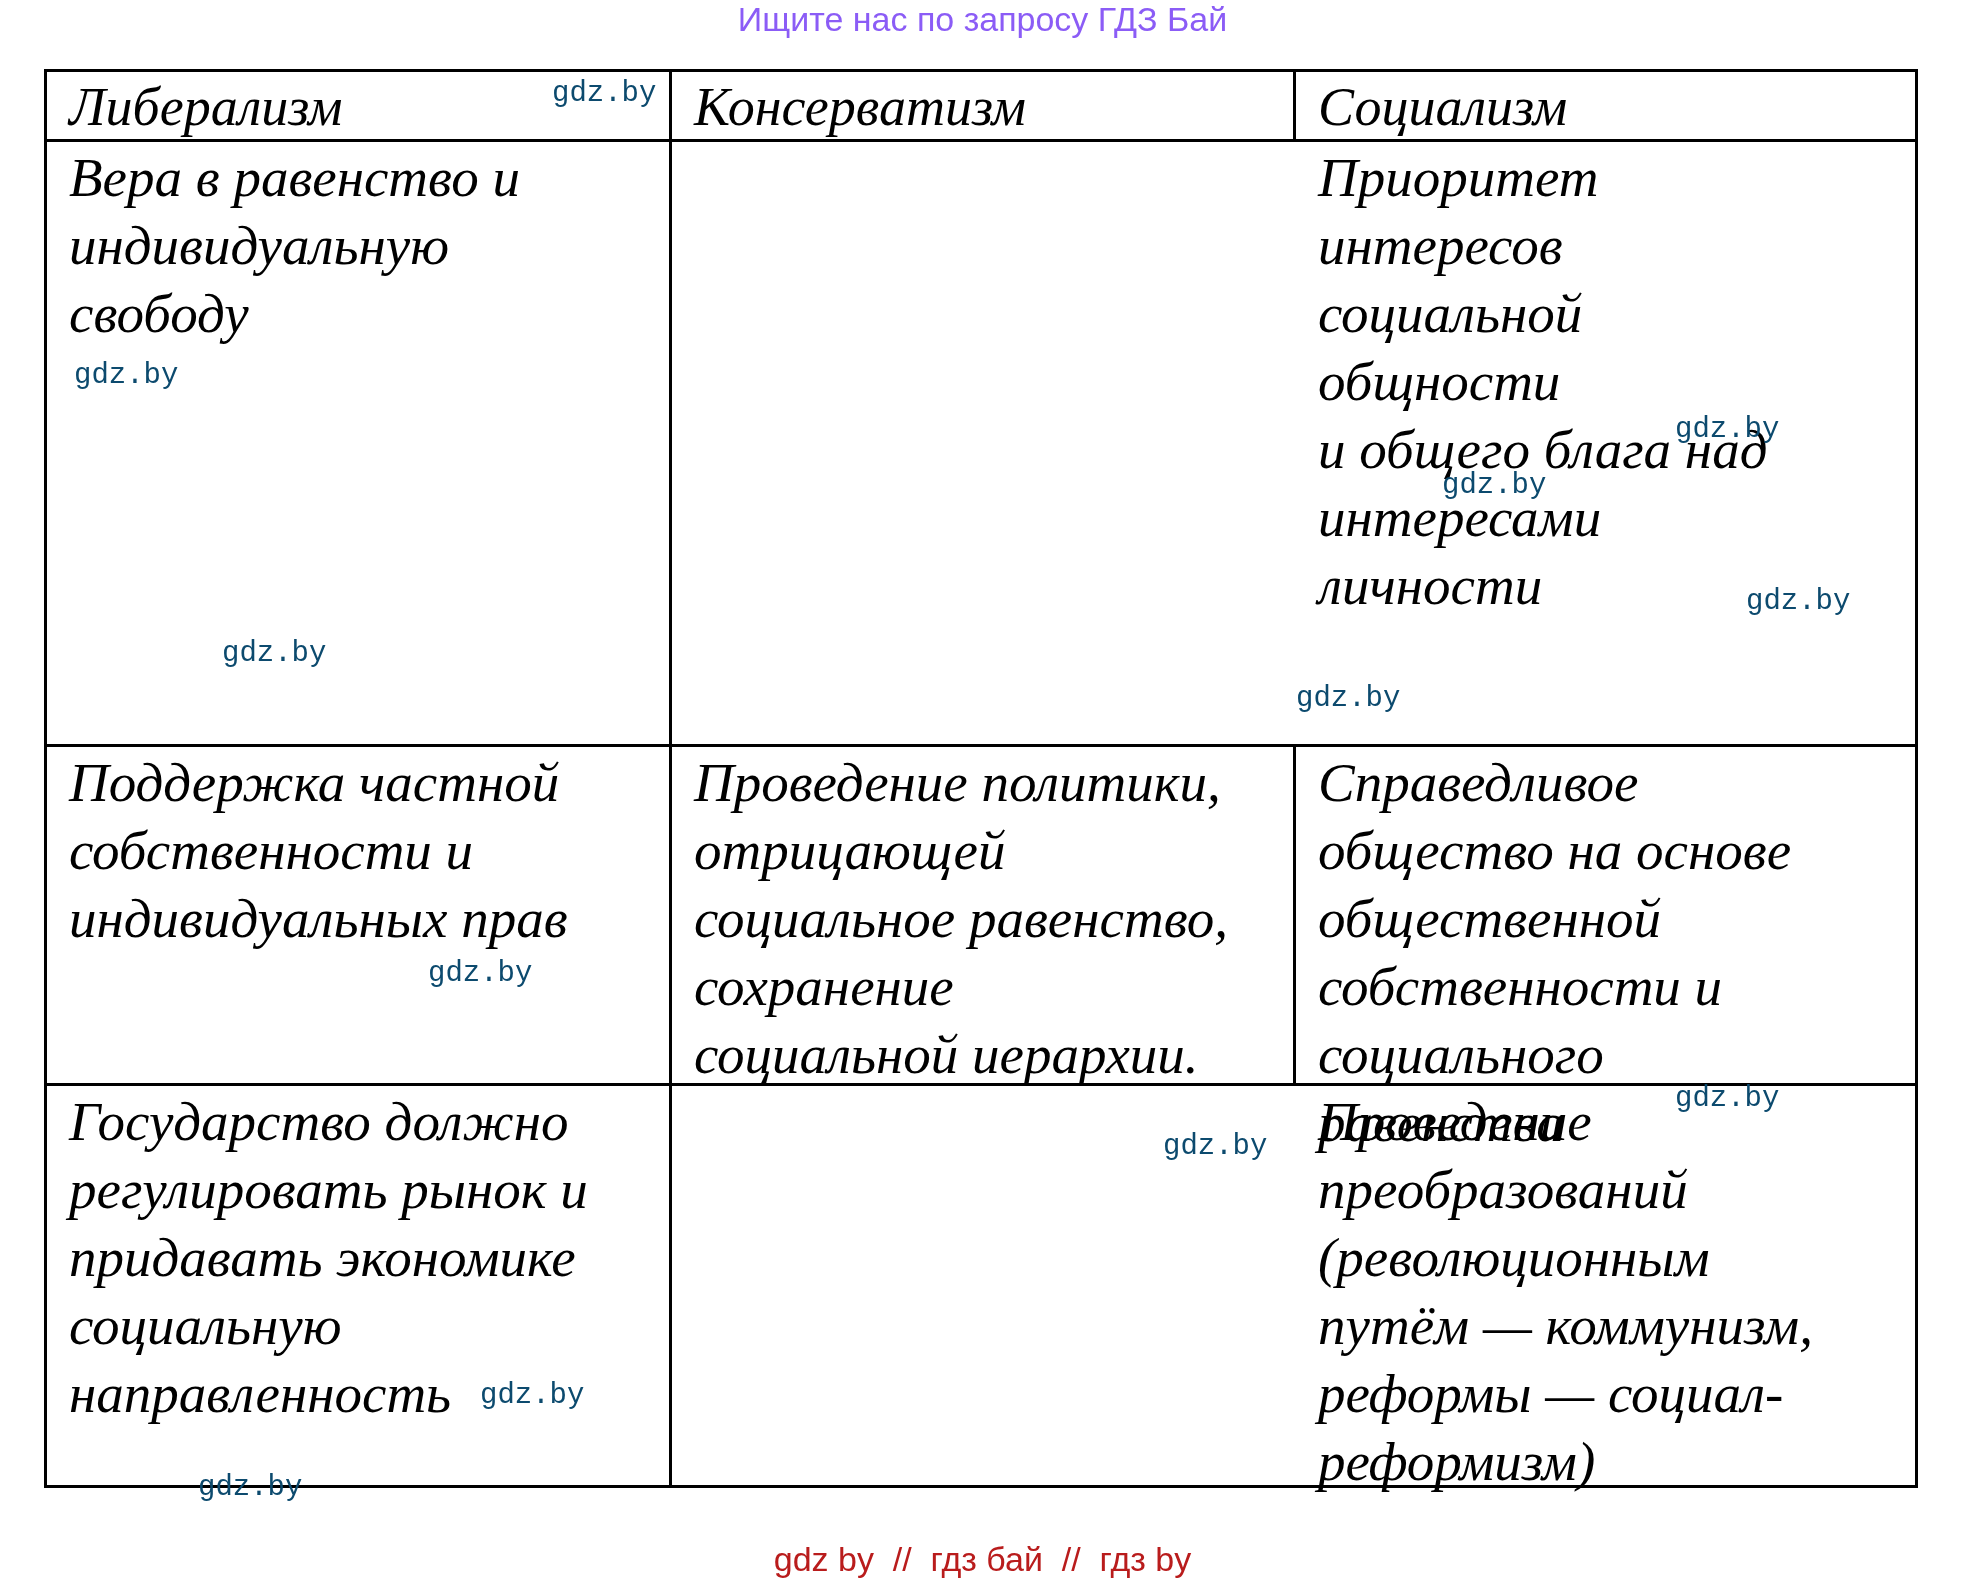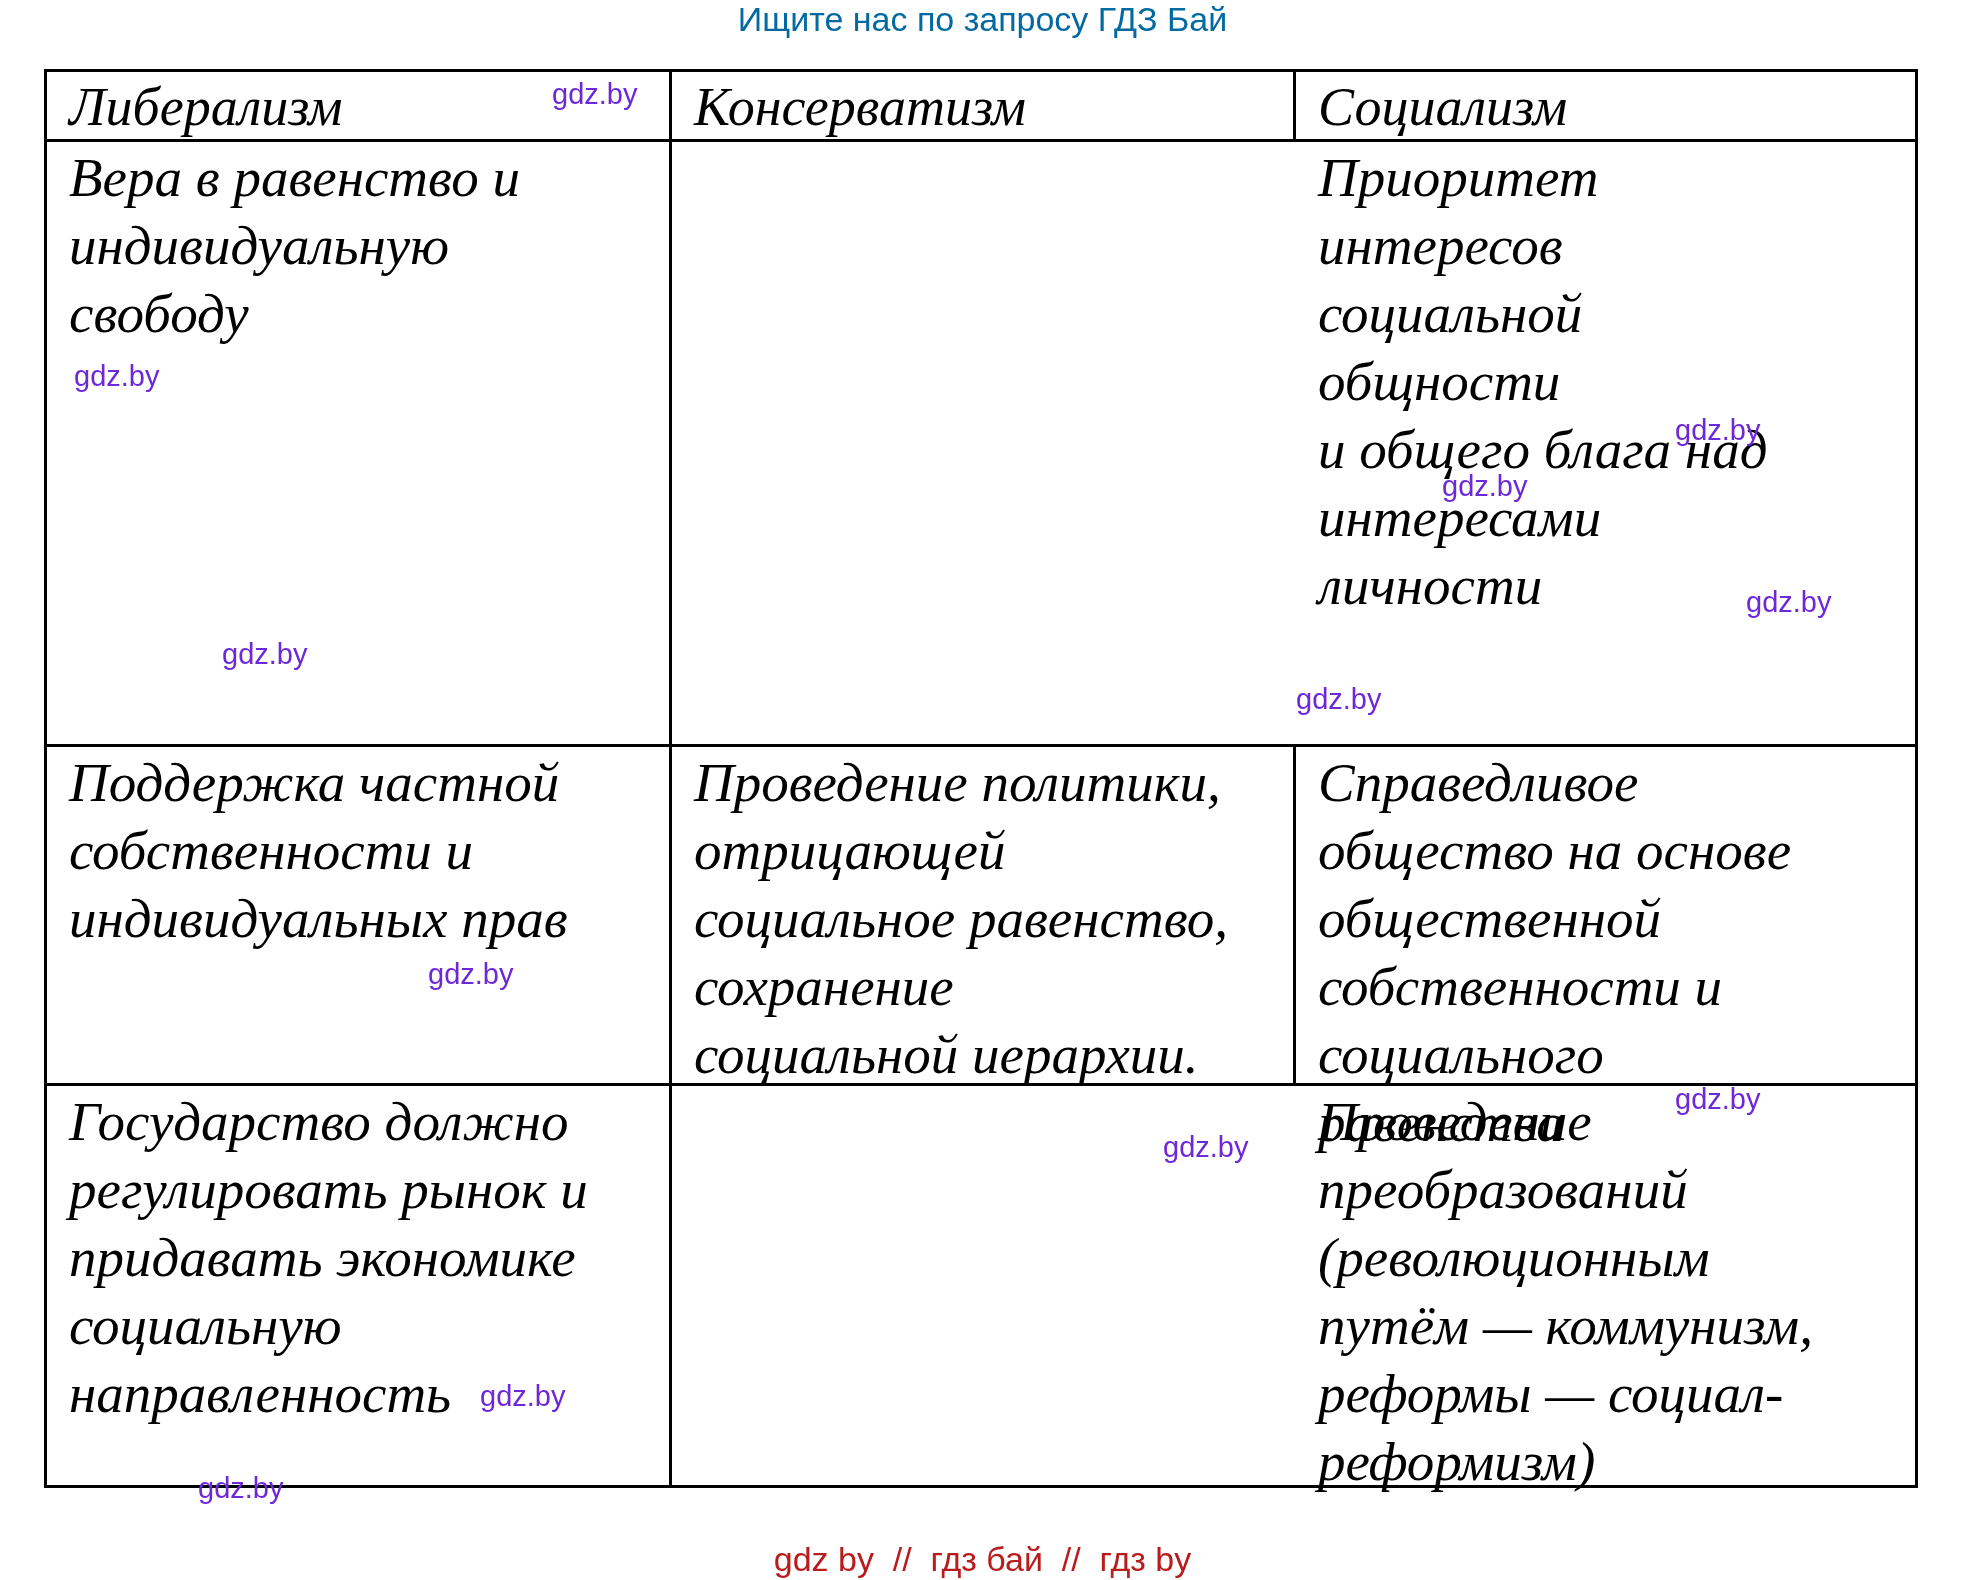--- a/index.html
+++ b/index.html
@@ -1,20 +1,20 @@
 <!DOCTYPE html>
 <html><head>
 <meta charset="utf-8">
 <style>
   html, body { margin: 0; padding: 0; background: #ffffff; }
   body { width: 1965px; height: 1580px; position: relative; overflow: hidden; }
   .top-banner {
     position: absolute; left: 0; top: 0; width: 1965px; height: 40px;
     text-align: center; font-family: "Liberation Sans", sans-serif;
-    font-size: 34px; line-height: 38px; color: #0369a1;
+    font-size: 34px; line-height: 38px; color: #8b5cf6;
   }
   .footer {
     position: absolute; left: 0; top: 1540px; width: 1965px; height: 40px;
     text-align: center; font-family: "Liberation Sans", sans-serif;
     font-size: 34px; line-height: 38px; color: #b91c1c;
     white-space: pre;
   }
   .tbl {
     position: absolute; left: 44px; top: 69px;
     width: 1874px; height: 1419px;
@@ -29,22 +29,22 @@
     position: absolute; top: 0; height: 100%; box-sizing: border-box;
     padding: 2px 0 0 22px;
     font-family: "Liberation Serif", serif; font-size: 55px; line-height: 68px;
     color: #000; overflow: visible; white-space: pre-line;
   }
   .cell.c0 { left: 0; width: 625px; border-right: 3px solid #000; }
   .cell.c1 { left: 625px; width: 624px; border-right: 3px solid #000; }
   .cell.c2 { left: 1249px; width: 520px; }
   .row.r0 .cell { font-size: 54px; line-height: 66px; padding-top: 2px; }
   .wm {
-    position: absolute; font-family: Liberation Sans, sans-serif;
-    font-size: 29px; line-height: 32px; color: #6d28d9; white-space: nowrap;
+    position: absolute; font-family: Liberation Mono, monospace;
+    font-size: 29px; line-height: 32px; color: #0c4a6e; white-space: nowrap;
   }
 </style>
 </head>
 <body>
 
 <div class="top-banner">Ищите нас по запросу ГДЗ Бай</div>
 
 <div class="tbl">
   <div class="row r0">
     <div class="cell c0">Либерализм</div>

